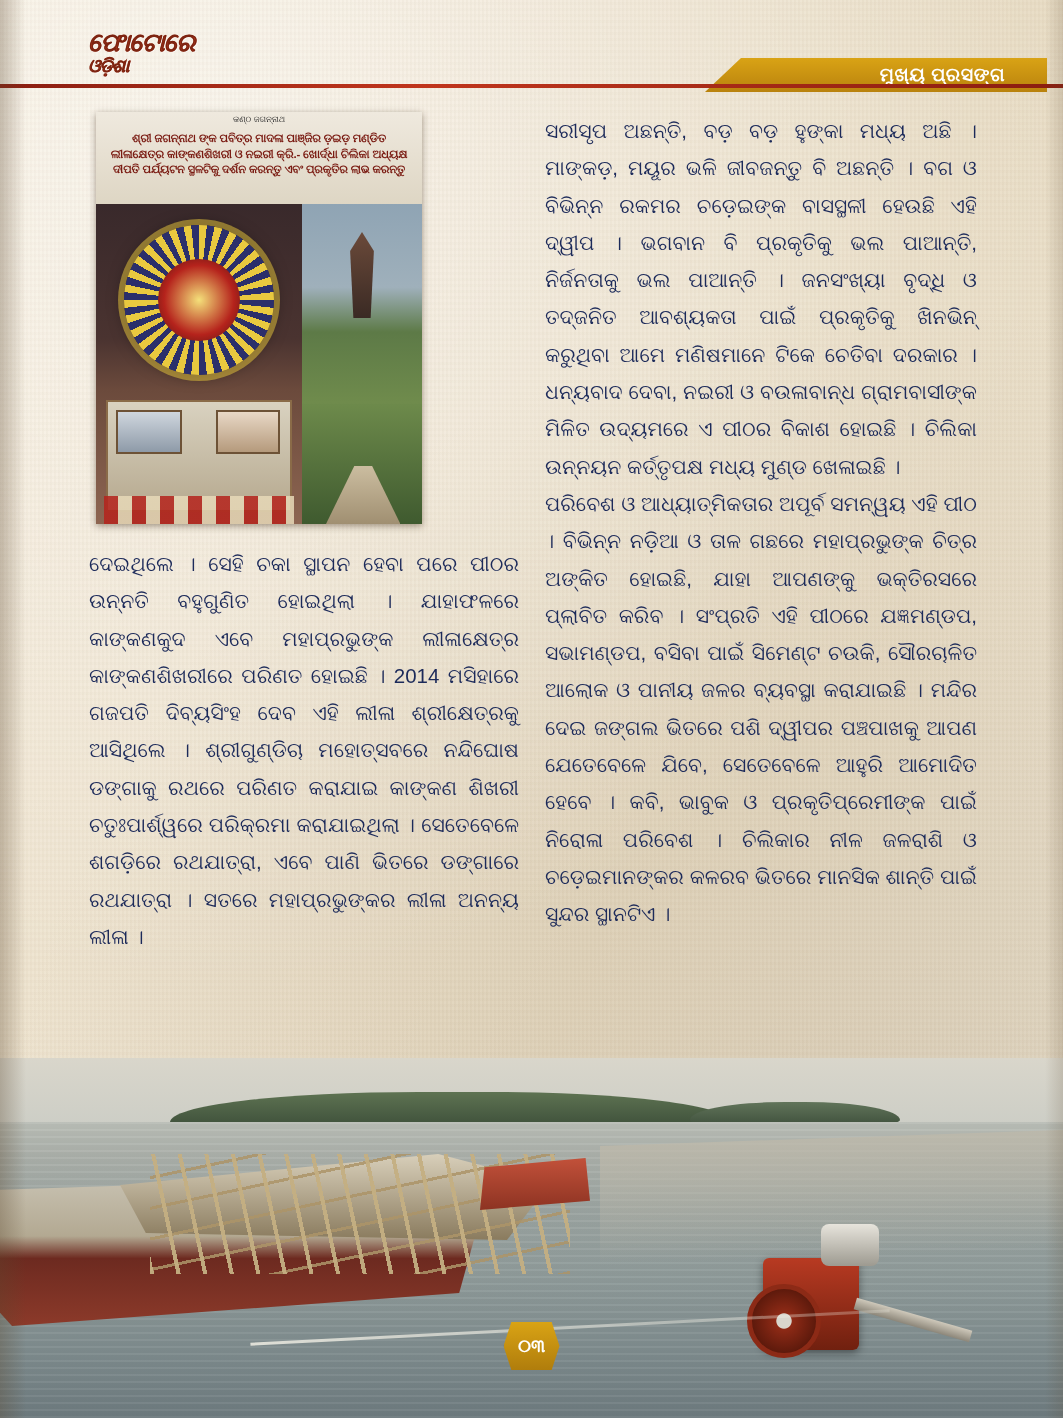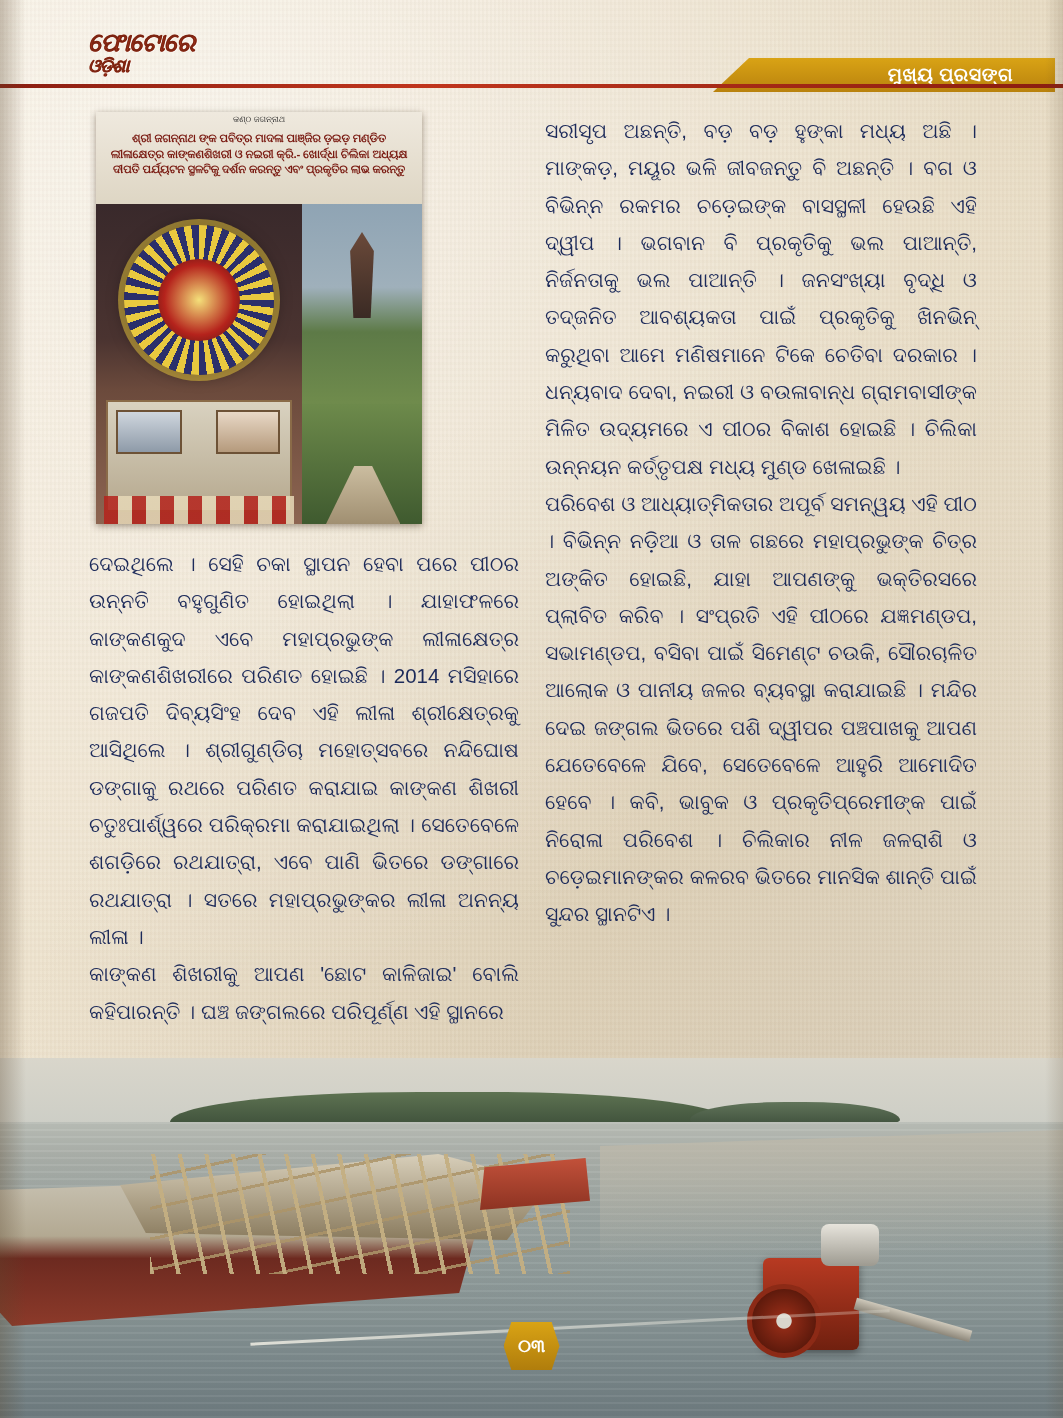--- a/index.html
+++ b/index.html
@@ -53,21 +53,21 @@
     font-size:25px;
     letter-spacing:-1px;
     color:#b7391e;
     -webkit-text-stroke:.5px #7d2411;
     text-shadow:1px 1px 0 rgba(255,255,255,.6);
     font-style:italic;
   }
   .masthead .line2{font-size:18px;margin-top:2px;color:#c03a1d;}
 
   .section-tag{
-    position:absolute;right:8px;top:58px;
+    position:absolute;right:16px;top:58px;
     height:34px;min-width:300px;
     display:flex;align-items:center;justify-content:flex-end;
     padding-right:42px;
     color:#fff;font-weight:bold;font-size:19px;
     background:linear-gradient(180deg,#d9a315,#b9820d);
     clip-path:polygon(36px 0, 100% 0, 100% 100%, 0 100%);
     box-shadow:0 1px 3px rgba(0,0,0,.25);
     letter-spacing:.5px;
   }
 
@@ -299,21 +299,20 @@
     </div>
     <div class="scene">
       <div class="temple"></div>
       <div class="lawn"></div>
       <div class="path"></div>
     </div>
   </div>
 
   <div class="col col-left">
     <p>ଦେଇଥିଲେ । ସେହି ଚକା ସ୍ଥାପନ ହେବା ପରେ ପୀଠର ଉନ୍ନତି ବହୁଗୁଣିତ ହୋଇଥିଲା । ଯାହାଫଳରେ କାଙ୍କଣକୁଦ ଏବେ ମହାପ୍ରଭୁଙ୍କ ଲୀଳାକ୍ଷେତ୍ର କାଙ୍କଣଶିଖରୀରେ ପରିଣତ ହୋଇଛି । 2014 ମସିହାରେ ଗଜପତି ଦିବ୍ୟସିଂହ ଦେବ ଏହି ଲୀଳା ଶ୍ରୀକ୍ଷେତ୍ରକୁ ଆସିଥିଲେ । ଶ୍ରୀଗୁଣ୍ଡିଚା ମହୋତ୍ସବରେ ନନ୍ଦିଘୋଷ ଡଙ୍ଗାକୁ ରଥରେ ପରିଣତ କରାଯାଇ କାଙ୍କଣ ଶିଖରୀ ଚତୁଃପାର୍ଶ୍ୱରେ ପରିକ୍ରମା କରାଯାଇଥିଲା । ସେତେବେଳେ ଶଗଡ଼ିରେ ରଥଯାତ୍ରା, ଏବେ ପାଣି ଭିତରେ ଡଙ୍ଗାରେ ରଥଯାତ୍ରା । ସତରେ ମହାପ୍ରଭୁଙ୍କର ଲୀଳା ଅନନ୍ୟ ଲୀଳା ।</p>
-    <p>କାଙ୍କଣ ଶିଖରୀକୁ ଆପଣ 'ଛୋଟ କାଳିଜାଇ' ବୋଲି କହିପାରନ୍ତି । ଘଞ୍ଚ ଜଙ୍ଗଲରେ ପରିପୂର୍ଣ୍ଣ ଏହି ସ୍ଥାନରେ</p>
   </div>
 
   <div class="col col-right">
     <p>ସରୀସୃପ ଅଛନ୍ତି, ବଡ଼ ବଡ଼ ହୁଙ୍କା ମଧ୍ୟ ଅଛି । ମାଙ୍କଡ଼, ମୟୂର ଭଳି ଜୀବଜନ୍ତୁ ବି ଅଛନ୍ତି । ବଗ ଓ ବିଭିନ୍ନ ରକମର ଚଡ଼େଇଙ୍କ ବାସସ୍ଥଳୀ ହେଉଛି ଏହି ଦ୍ୱୀପ । ଭଗବାନ ବି ପ୍ରକୃତିକୁ ଭଲ ପାଆନ୍ତି, ନିର୍ଜନତାକୁ ଭଲ ପାଆନ୍ତି । ଜନସଂଖ୍ୟା ବୃଦ୍ଧି ଓ ତଦ୍‌ଜନିତ ଆବଶ୍ୟକତା ପାଇଁ ପ୍ରକୃତିକୁ ଖିନଭିନ୍ କରୁଥିବା ଆମେ ମଣିଷମାନେ ଟିକେ ଚେତିବା ଦରକାର । ଧନ୍ୟବାଦ ଦେବା, ନଇରୀ ଓ ବଉଳାବାନ୍ଧ ଗ୍ରାମବାସୀଙ୍କ ମିଳିତ ଉଦ୍ୟମରେ ଏ ପୀଠର ବିକାଶ ହୋଇଛି । ଚିଲିକା ଉନ୍ନୟନ କର୍ତ୍ତୃପକ୍ଷ ମଧ୍ୟ ମୁଣ୍ଡ ଖେଳାଇଛି ।</p>
     <p>ପରିବେଶ ଓ ଆଧ୍ୟାତ୍ମିକତାର ଅପୂର୍ବ ସମନ୍ୱୟ ଏହି ପୀଠ । ବିଭିନ୍ନ ନଡ଼ିଆ ଓ ତାଳ ଗଛରେ ମହାପ୍ରଭୁଙ୍କ ଚିତ୍ର ଅଙ୍କିତ ହୋଇଛି, ଯାହା ଆପଣଙ୍କୁ ଭକ୍ତିରସରେ ପ୍ଲାବିତ କରିବ । ସଂପ୍ରତି ଏହି ପୀଠରେ ଯଜ୍ଞମଣ୍ଡପ, ସଭାମଣ୍ଡପ, ବସିବା ପାଇଁ ସିମେଣ୍ଟ ଚଉକି, ସୌରଚାଳିତ ଆଲୋକ ଓ ପାନୀୟ ଜଳର ବ୍ୟବସ୍ଥା କରାଯାଇଛି । ମନ୍ଦିର ଦେଇ ଜଙ୍ଗଲ ଭିତରେ ପଶି ଦ୍ୱୀପର ପଞ୍ଚପାଖକୁ ଆପଣ ଯେତେବେଳେ ଯିବେ, ସେତେବେଳେ ଆହୁରି ଆମୋଦିତ ହେବେ । କବି, ଭାବୁକ ଓ ପ୍ରକୃତିପ୍ରେମୀଙ୍କ ପାଇଁ ନିରୋଳା ପରିବେଶ । ଚିଲିକାର ନୀଳ ଜଳରାଶି ଓ ଚଡ଼େଇମାନଙ୍କର କଳରବ ଭିତରେ ମାନସିକ ଶାନ୍ତି ପାଇଁ ସୁନ୍ଦର ସ୍ଥାନଟିଏ ।</p>
   </div>
 
   <div class="bottom-photo">
     <div class="bp-sky"></div>
     <div class="bp-island"></div>

